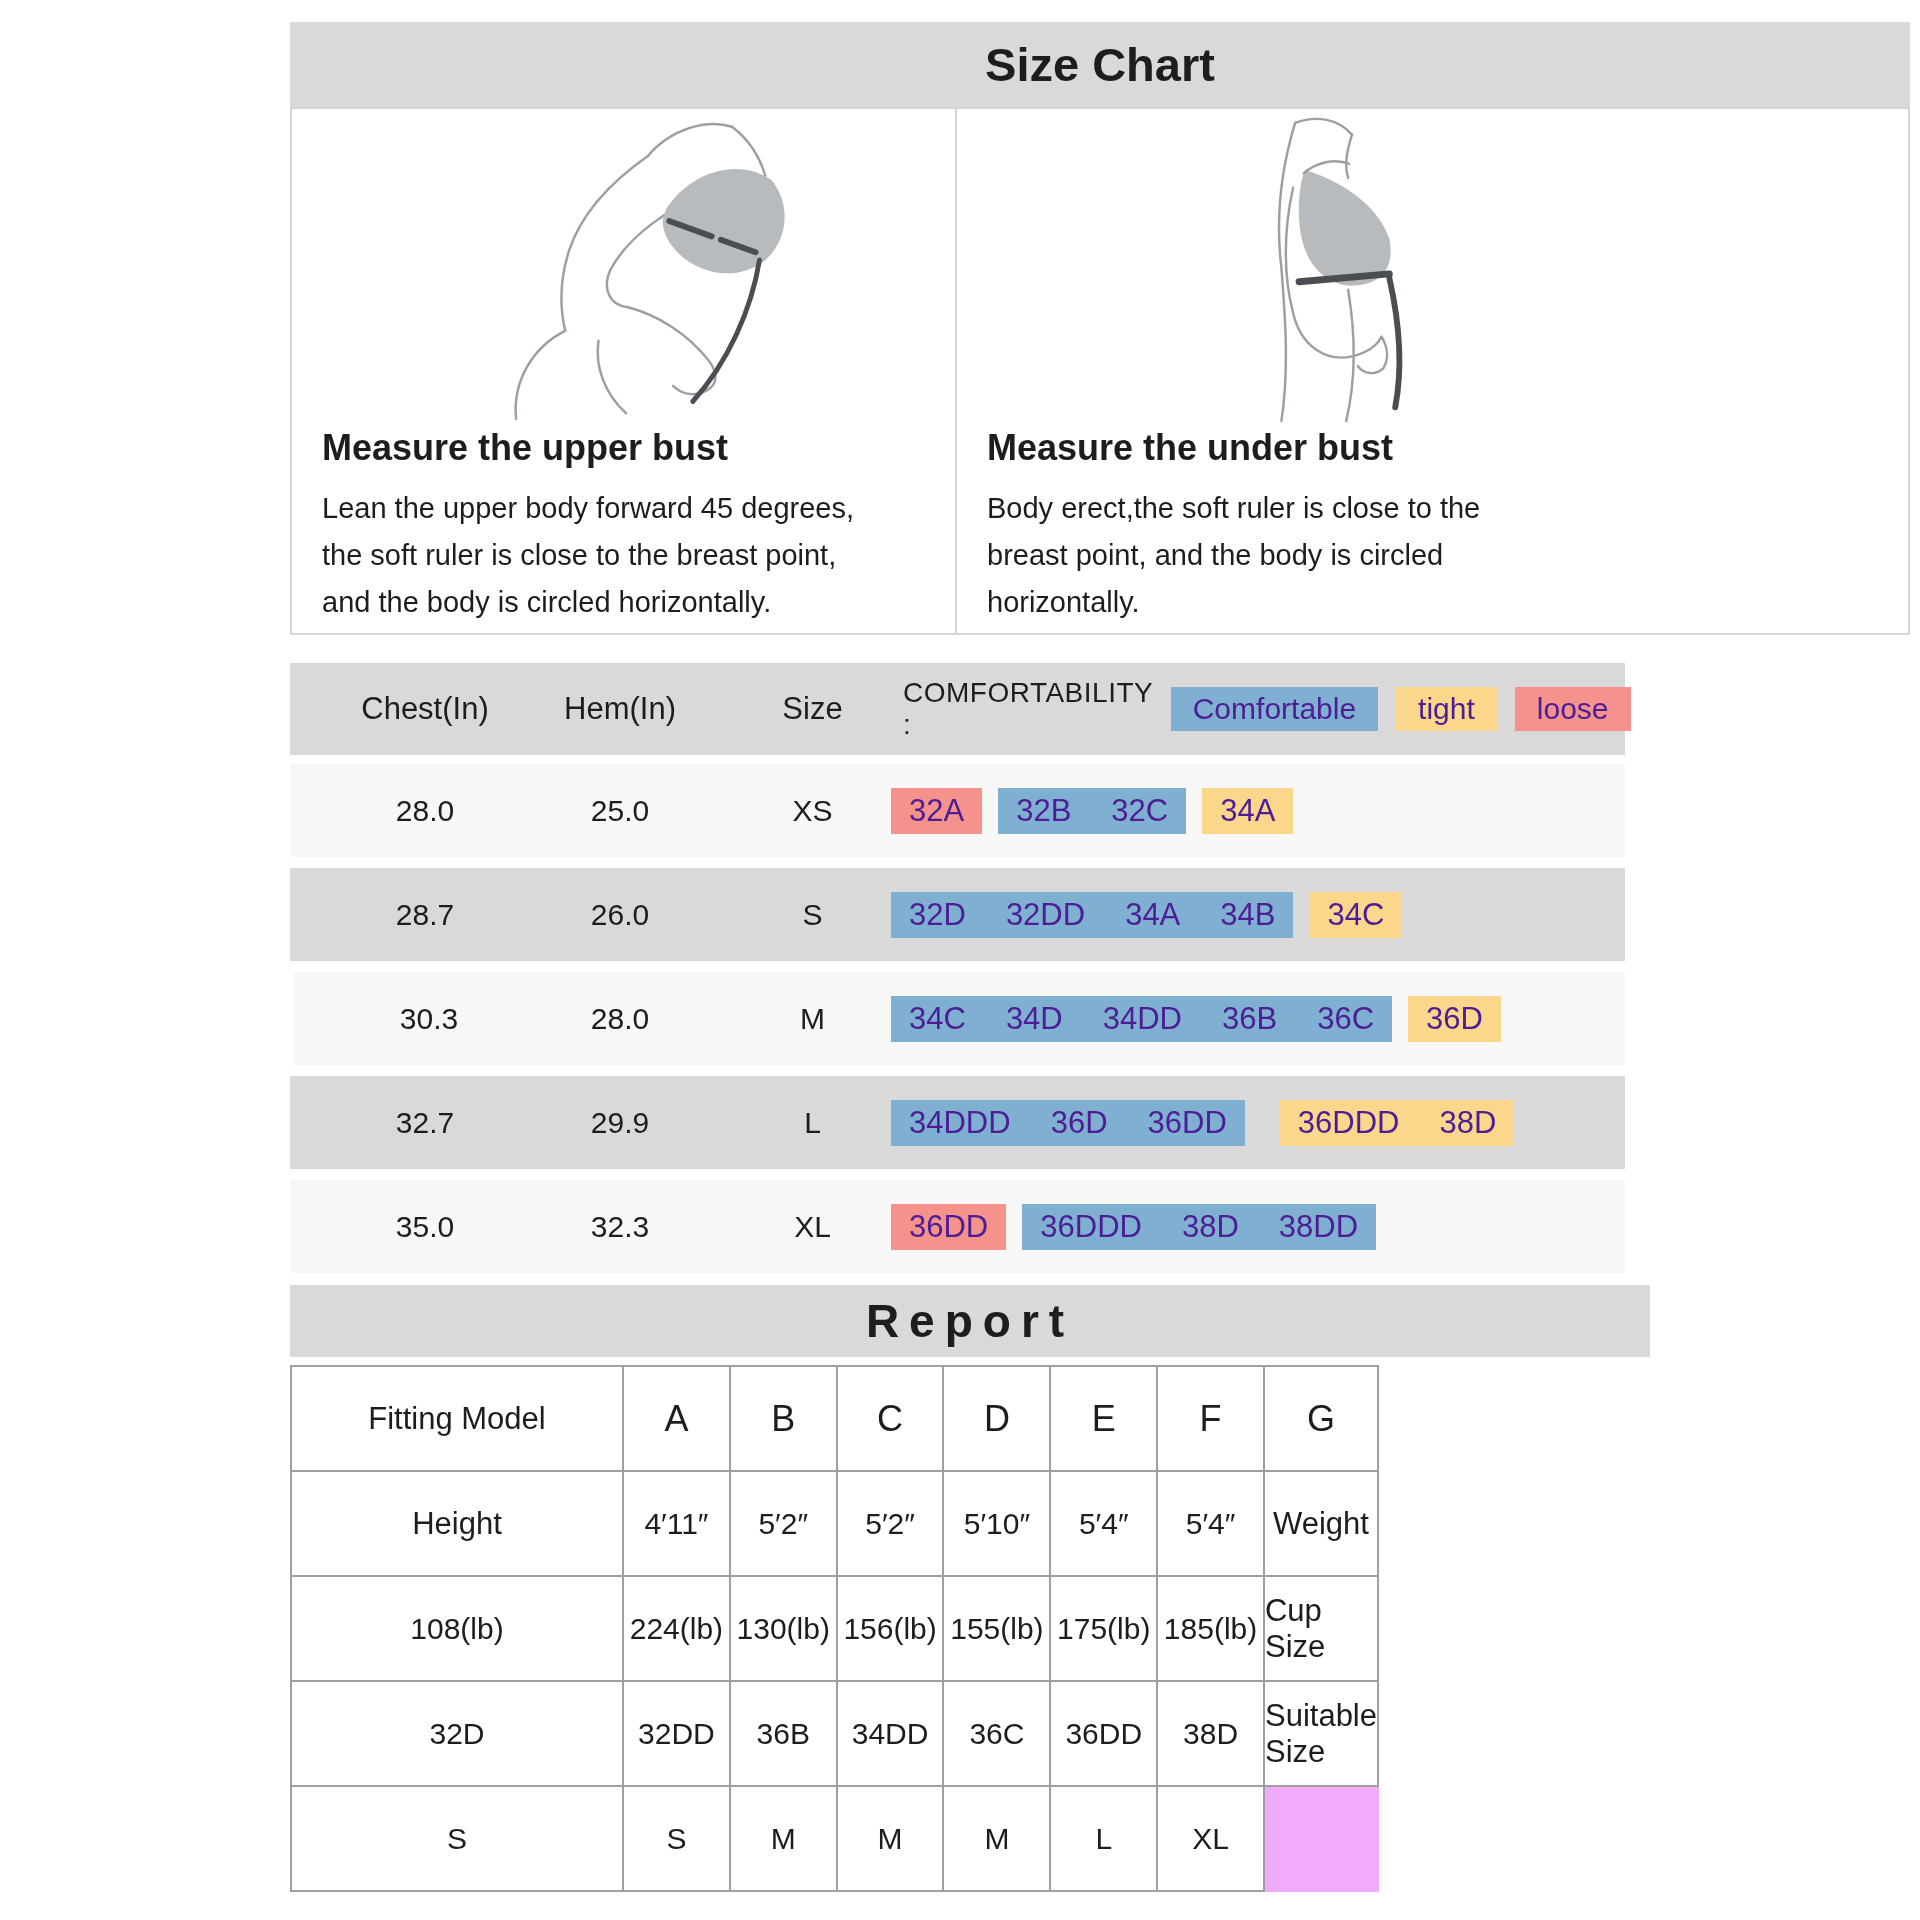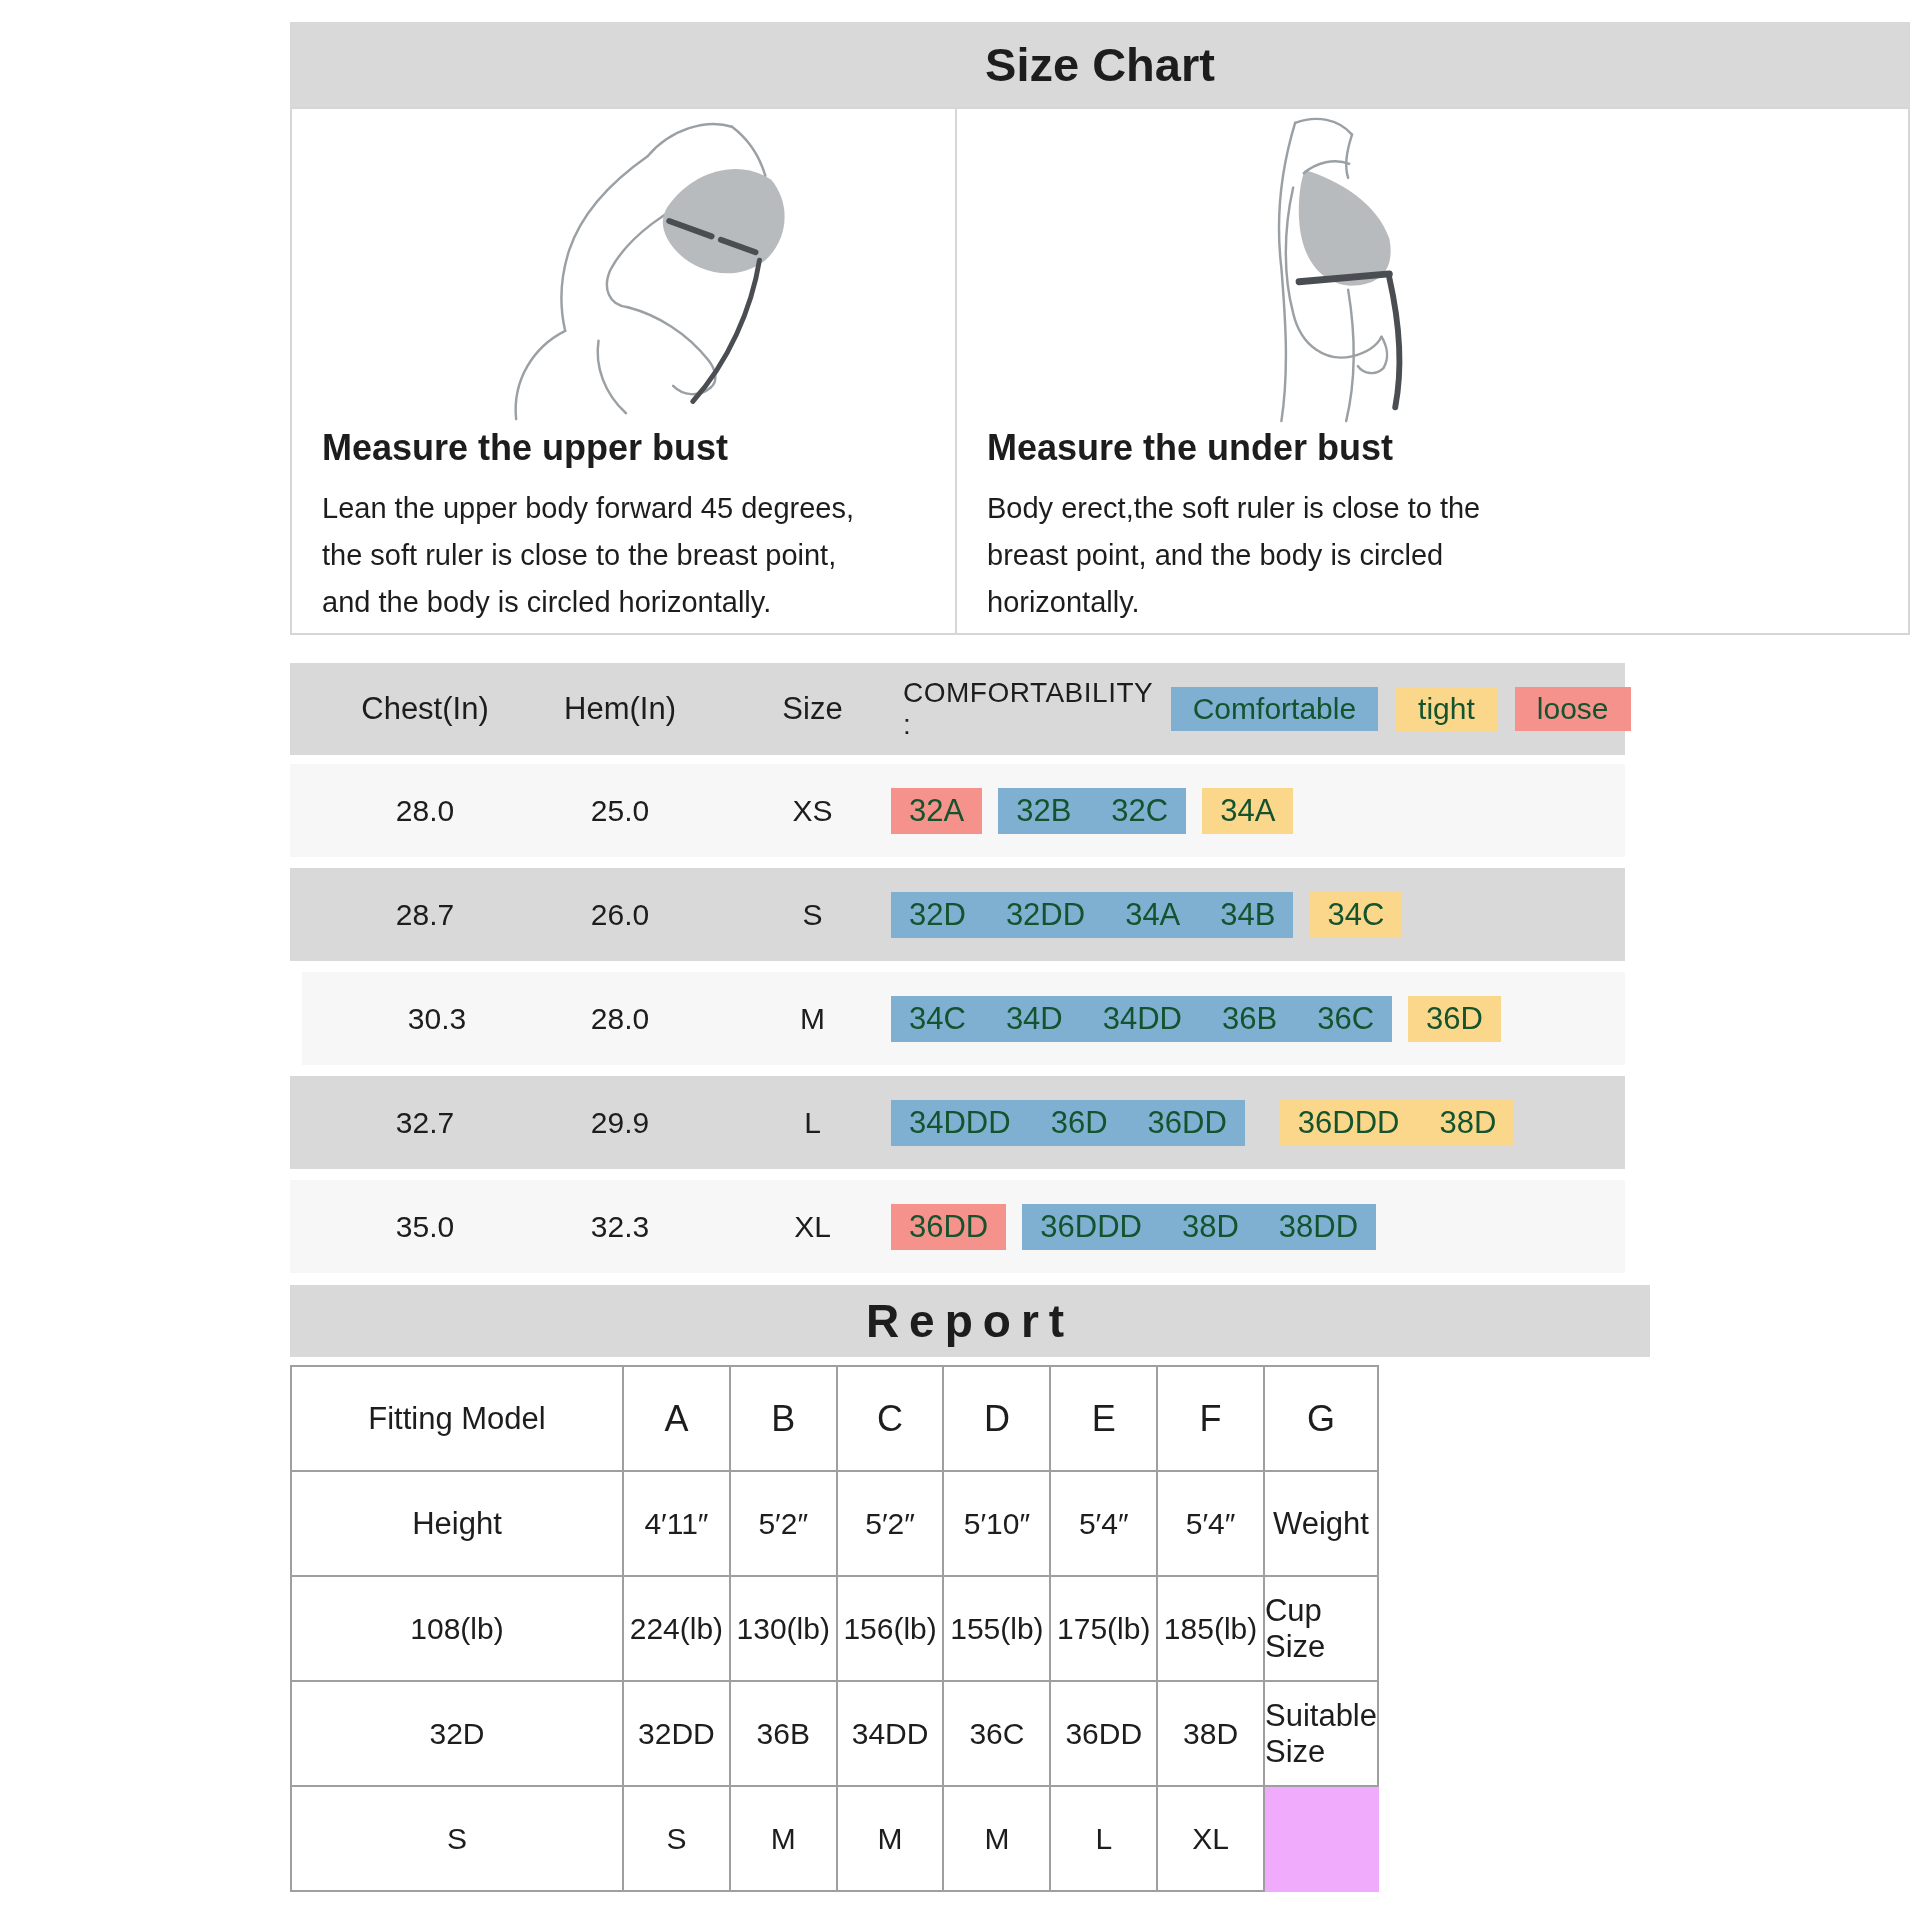--- a/index.html
+++ b/index.html
@@ -40,21 +40,21 @@
   .light{background:var(--light);}
   .dark{background:var(--gray);}
   .strip{
     position:absolute;width:748px;height:93px;box-sizing:border-box;
     display:flex;align-items:center;padding-left:14px;gap:16px;
   }
   .strip.legend{height:92px;padding-left:26px;gap:0;}
   .legend-label{font-size:28px;letter-spacing:0.5px;}
   .badge{
     height:46px;display:flex;align-items:center;padding:0 18px;gap:40px;
-    font-size:31px;color:#14532d;white-space:nowrap;
+    font-size:31px;color:#4c1d95;white-space:nowrap;
   }
   .legend-badge{height:44px;margin-left:18px;padding:0 22px;font-size:30px;}
   .badge.comfortable{background:var(--c-comfortable);}
   .badge.tight{background:var(--c-tight);}
   .badge.loose{background:var(--c-loose);}
   
   .report-title{
     left:290px;top:1285px;width:1360px;height:72px;background:var(--gray);
     display:flex;align-items:center;justify-content:center;
     font-size:46px;font-weight:700;letter-spacing:10px;
@@ -159,21 +159,21 @@
       <div class="badge comfortable">
         <span>32D</span>
         <span>32DD</span>
         <span>34A</span>
         <span>34B</span>
       </div>
       <div class="badge tight">
         <span>34C</span>
       </div>
     </div>
-    <div class="sc-cell sc-data light" style="left: 12px; top: 309px; width: 190px;">30.3</div>
+    <div class="sc-cell sc-data light" style="left: 4px; top: 309px; width: 190px;">30.3</div>
     <div class="sc-cell sc-data light" style="left: 197px; top: 309px; width: 186px;">28.0</div>
     <div class="sc-cell sc-data light" style="left: 390px; top: 309px; width: 185px;">M</div>
     <div class="strip light" style="left: 587px; top: 309px;">
       <div class="badge comfortable">
         <span>34C</span>
         <span>34D</span>
         <span>34DD</span>
         <span>36B</span>
         <span>36C</span>
       </div>

